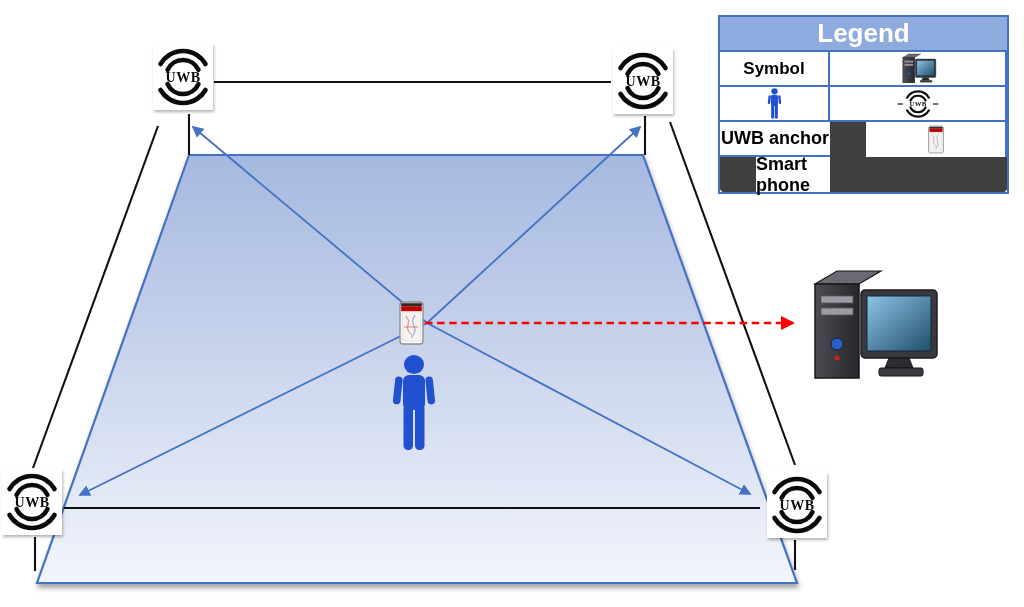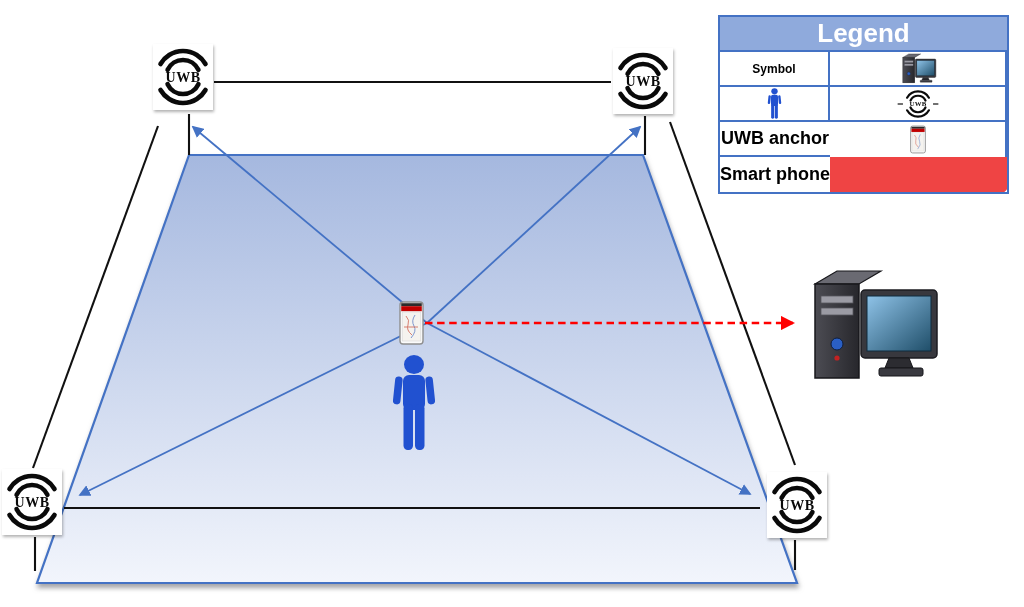--- a/index.html
+++ b/index.html
@@ -49,32 +49,32 @@
   .monFrame{fill:#38383e;stroke:#1b1b20;stroke-width:1.5;}
   .monScreen{stroke:#0e2a3c;stroke-width:1;}
   .scr1{fill:url(#scrG1);}
   .scr2{fill:url(#scrG2);}
   .scrStopL{stop-color:var(--screen_blue_light,#8FC3E8);}
   .scrStopD{stop-color:var(--screen_blue_dark,#1F4E69);}
   .monStand{fill:#2c2c31;stroke:#17171b;stroke-width:1;}
   .monBase{fill:#3a3a40;stroke:#17171b;stroke-width:1;}
 
   
-  .legend{position:absolute;left:718px;top:15px;width:291px;box-sizing:border-box;background:#ef4444;border-radius:11px;}
+  .legend{position:absolute;left:718px;top:15px;width:291px;box-sizing:border-box;background:#404040;border-radius:11px;}
   .legendTitle{box-sizing:border-box;height:37px;background:var(--legend_header_bg,#8FAADC);
                border:2px solid var(--legend_border,#4472C4);display:flex;align-items:center;
                justify-content:center;color:var(--legend_title_text,#fff);
                font-size:26px;font-weight:bold;}
   .legendTable{box-sizing:border-box;border:2px solid var(--legend_border,#4472C4);border-top:none;
                display:grid;grid-template-columns:110px 1fr;}
   .lcell{box-sizing:border-box;height:35px;display:flex;align-items:center;justify-content:center;
          border-bottom:2px solid var(--legend_border,#4472C4);background:#fff;}
   .lcell.sym{border-right:2px solid var(--legend_border,#4472C4);}
-  .lcell.last{border-bottom:none;}
-  .lhead{font-size:12px;font-weight:bold;color:#000;}
+  .lcell.last{border-bottom:none;margin-left:36px;}
+  .lhead{font-size:17px;font-weight:bold;color:#000;}
   .ldesc{font-size:18px;font-weight:bold;color:#000;}
 </style>
 </head>
 <body>
 
 <div class="canvas">
 
   <svg class="scene" width="1024" height="607" viewBox="0 0 1024 607">
     <defs>
       <linearGradient id="floorGrad" x1="0" y1="0" x2="0" y2="1">

